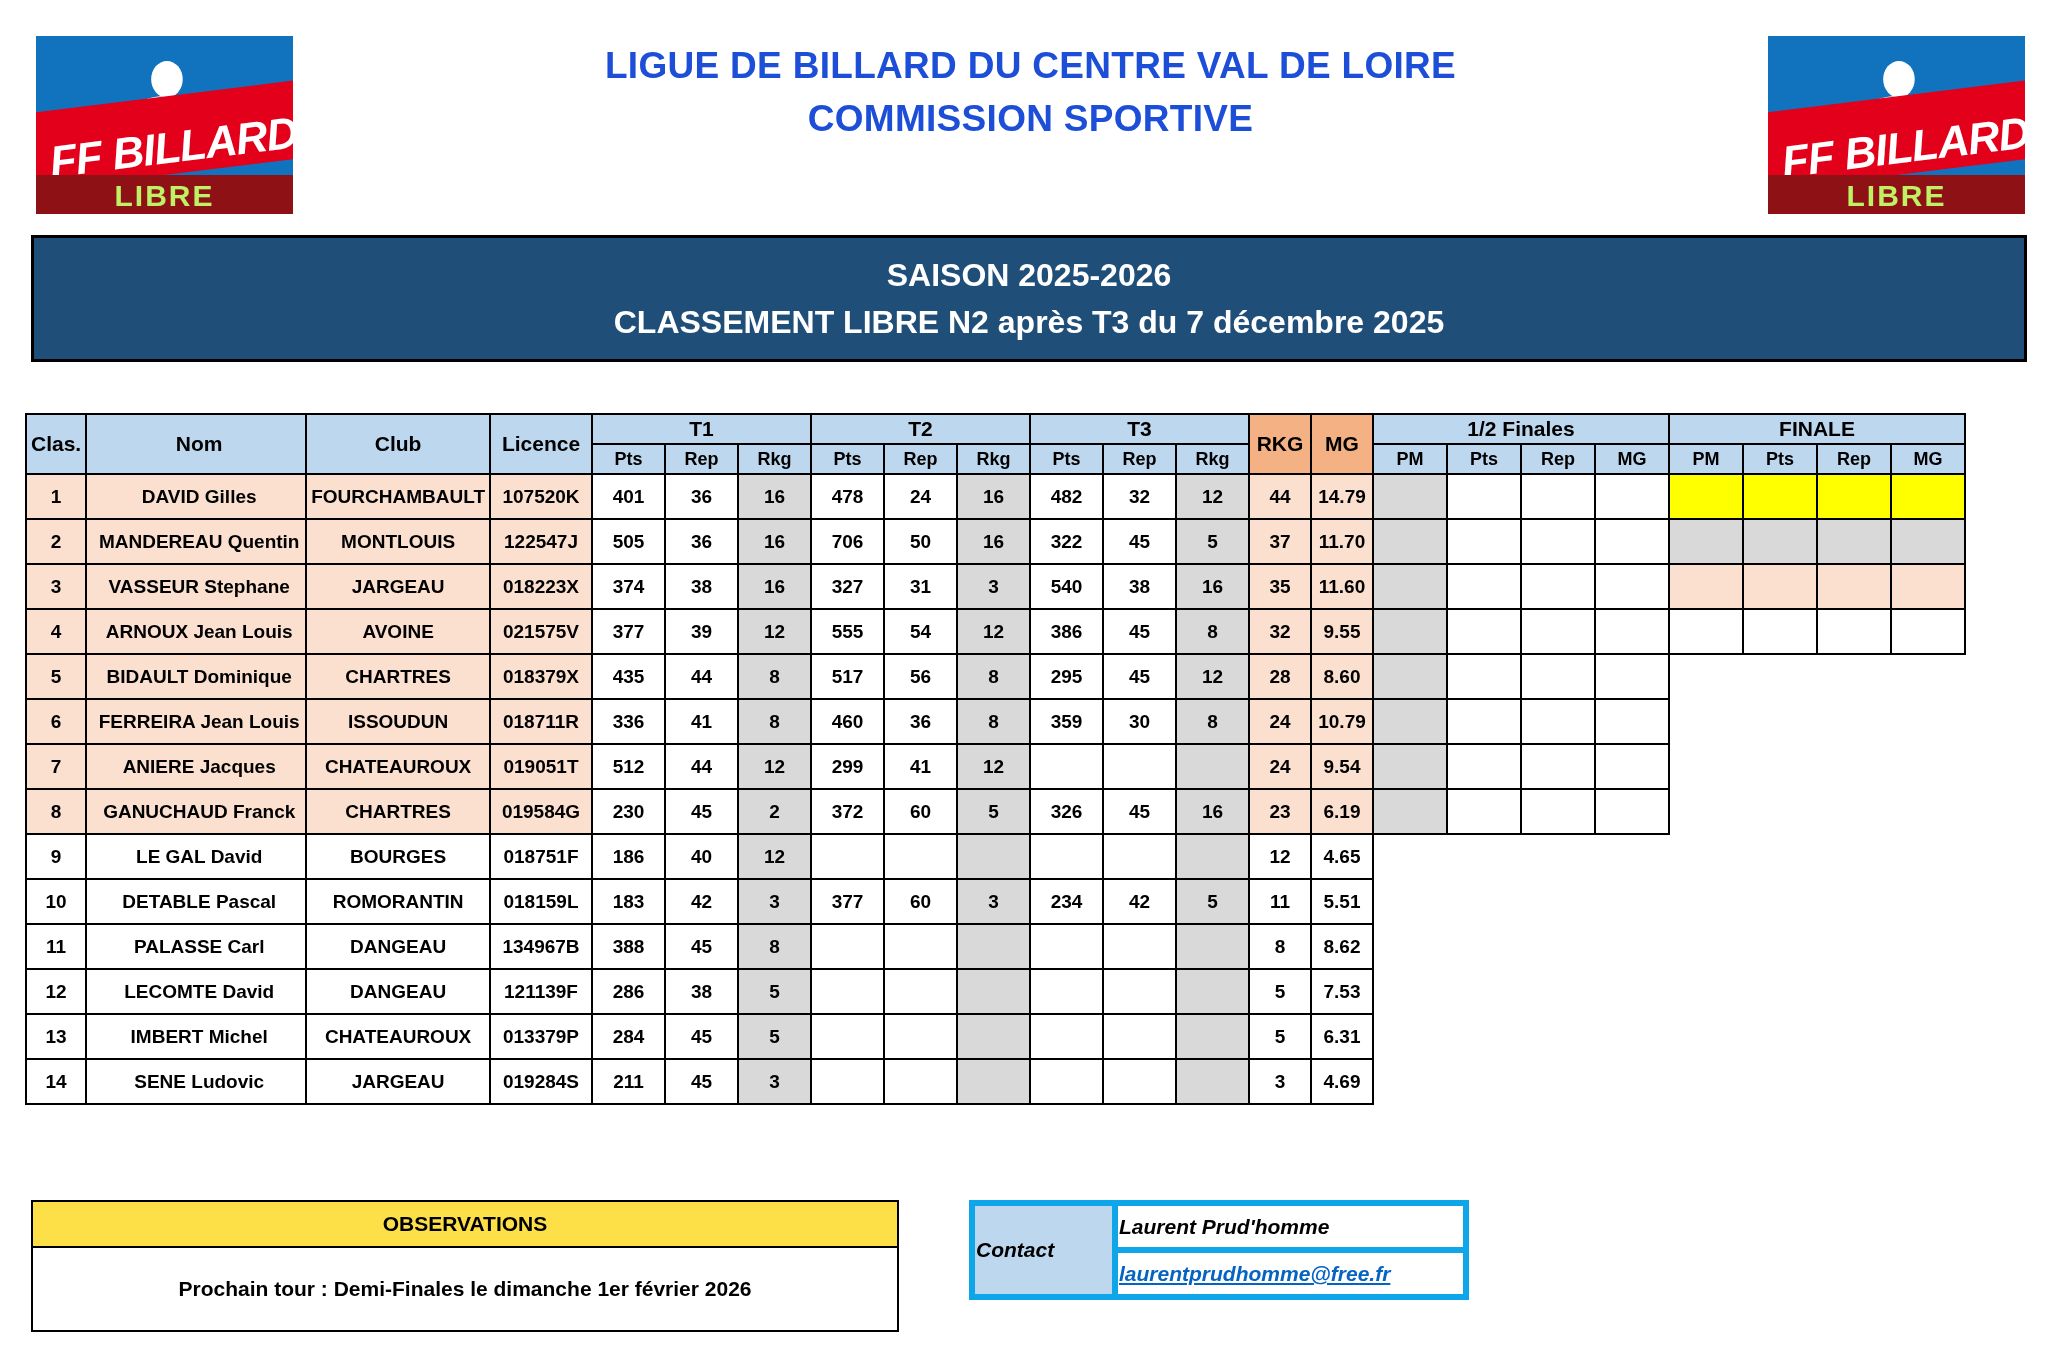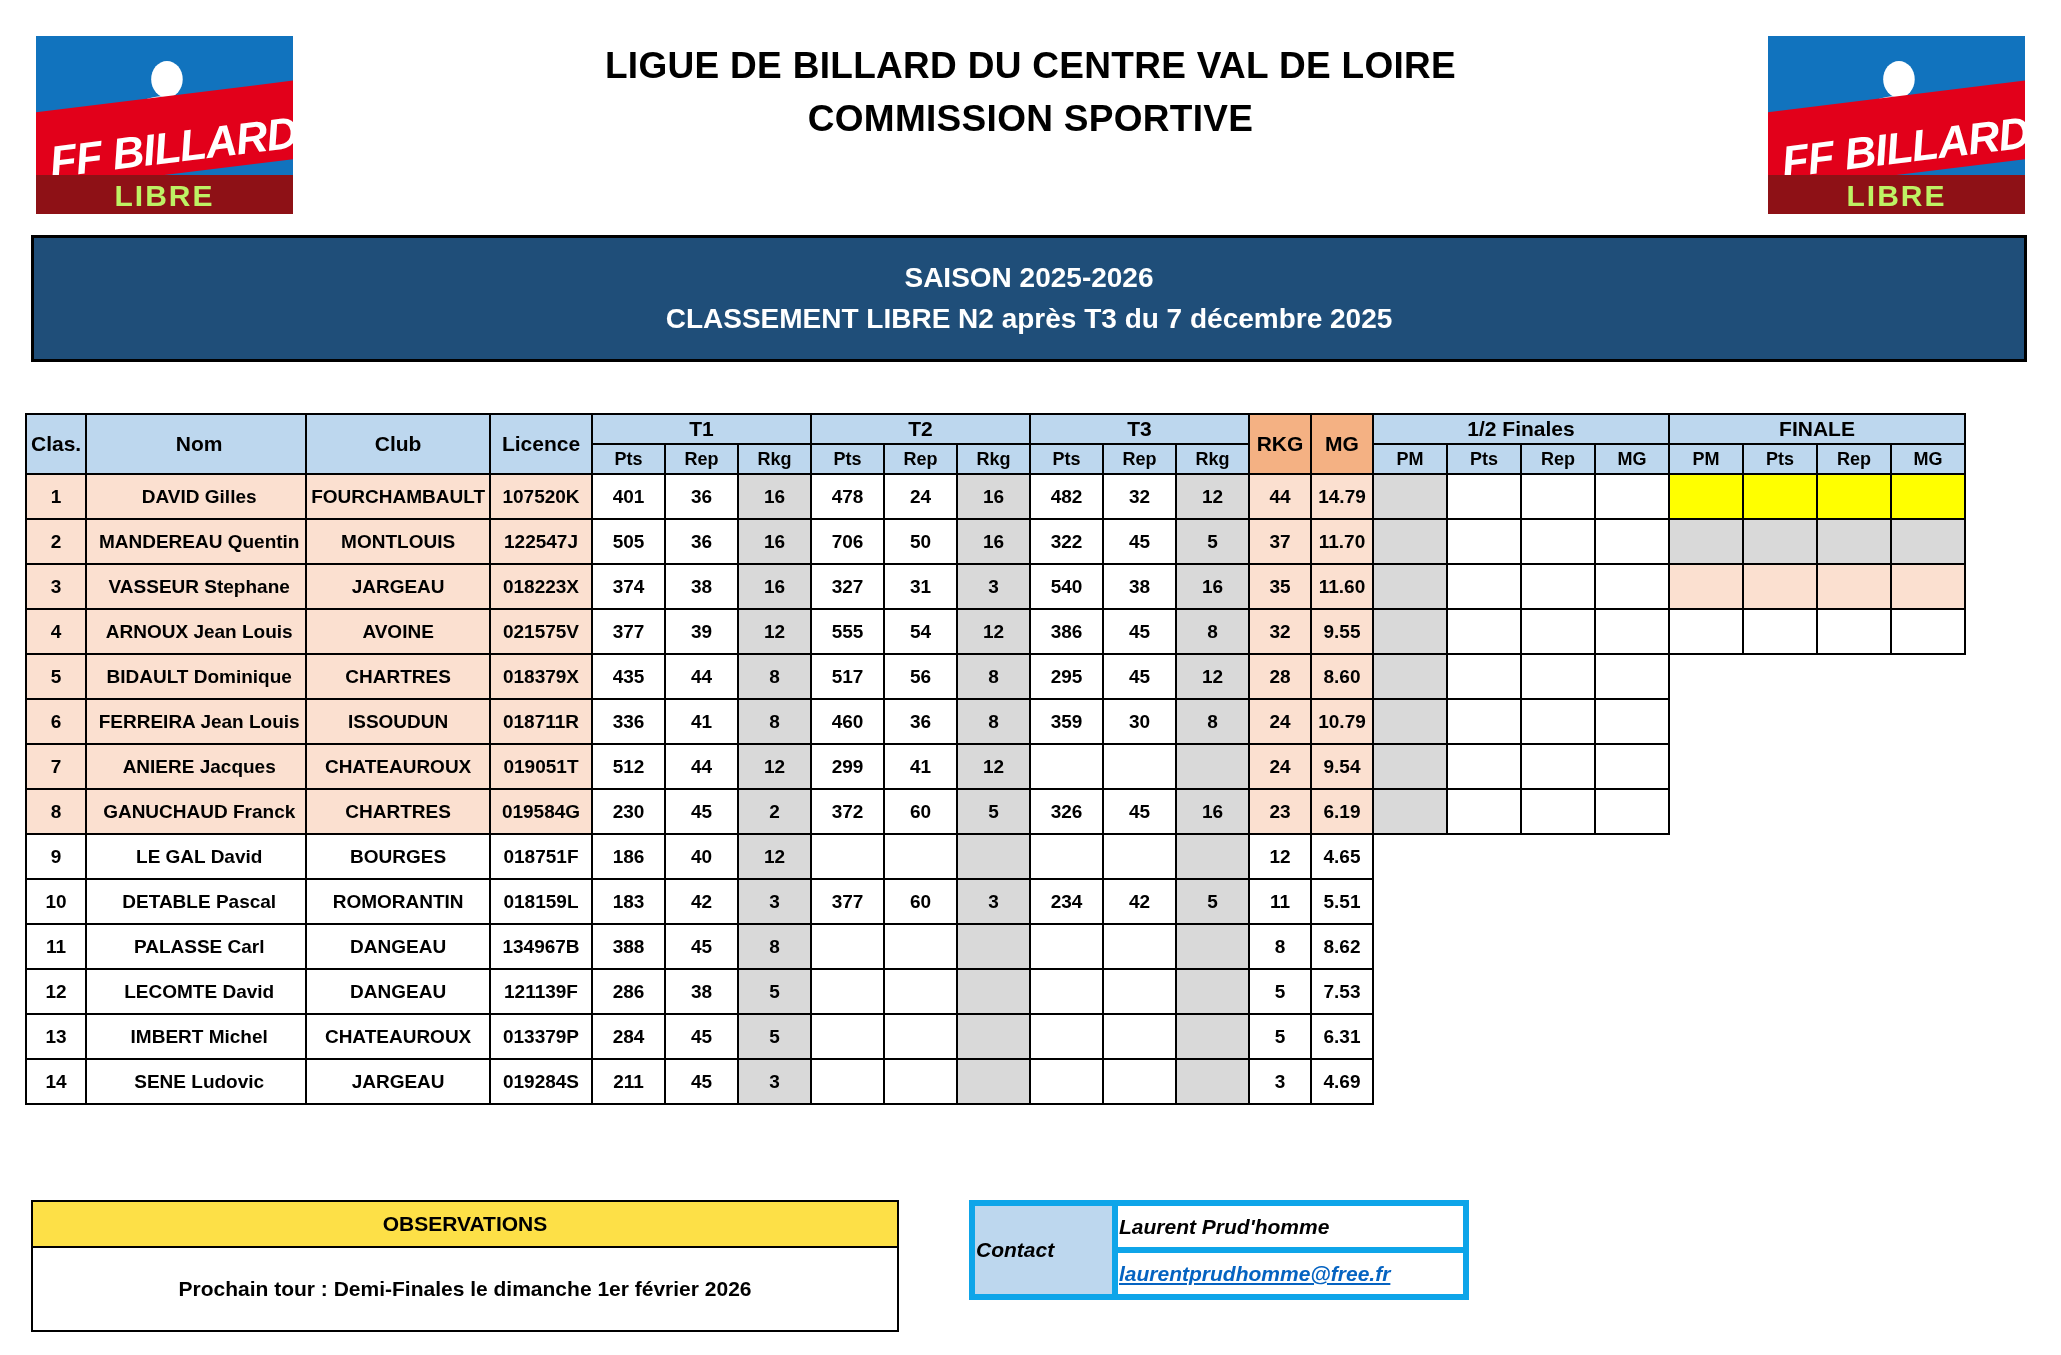--- a/index.html
+++ b/index.html
@@ -89,21 +89,21 @@
   }
 
   .titles {
     position: absolute;
     left: 300px;
     right: 300px;
     top: 40px;
     text-align: center;
   }
   .titles .line {
-    color: #000000;
+    color: #1d4ed8;
     font-weight: bold;
     font-size: 37px;
     line-height: 1.42;
     letter-spacing: 0.3px;
   }
 
   
   .banner {
     position: absolute;
     left: 31px;
@@ -114,21 +114,21 @@
     border: 3px solid #000000;
     box-sizing: border-box;
     color: #ffffff;
     display: flex;
     flex-direction: column;
     align-items: center;
     justify-content: center;
   }
   .banner .b-line {
     font-weight: bold;
-    font-size: 28px;
+    font-size: 32px;
     line-height: 1.45;
     text-align: center;
   }
 
   
   .table-wrap {
     position: absolute;
     left: 25px;
     top: 413px;
   }

